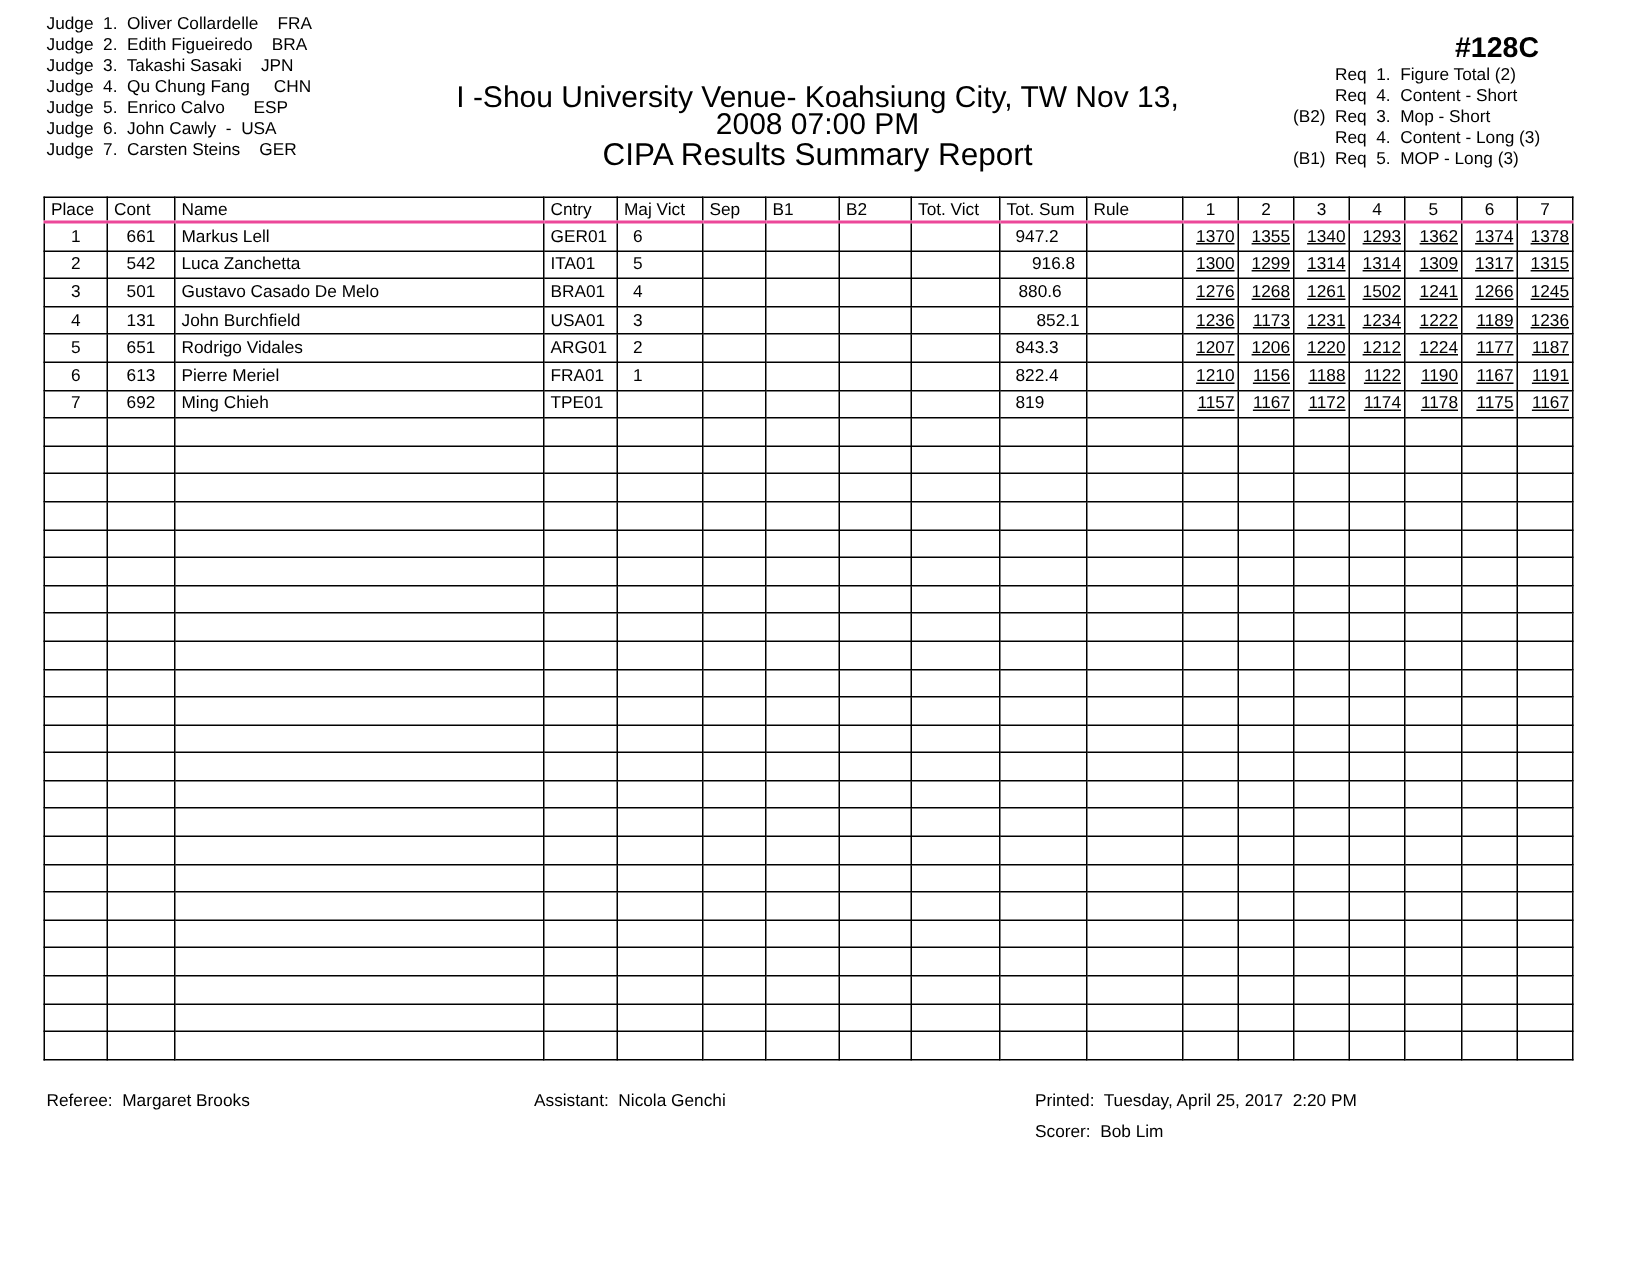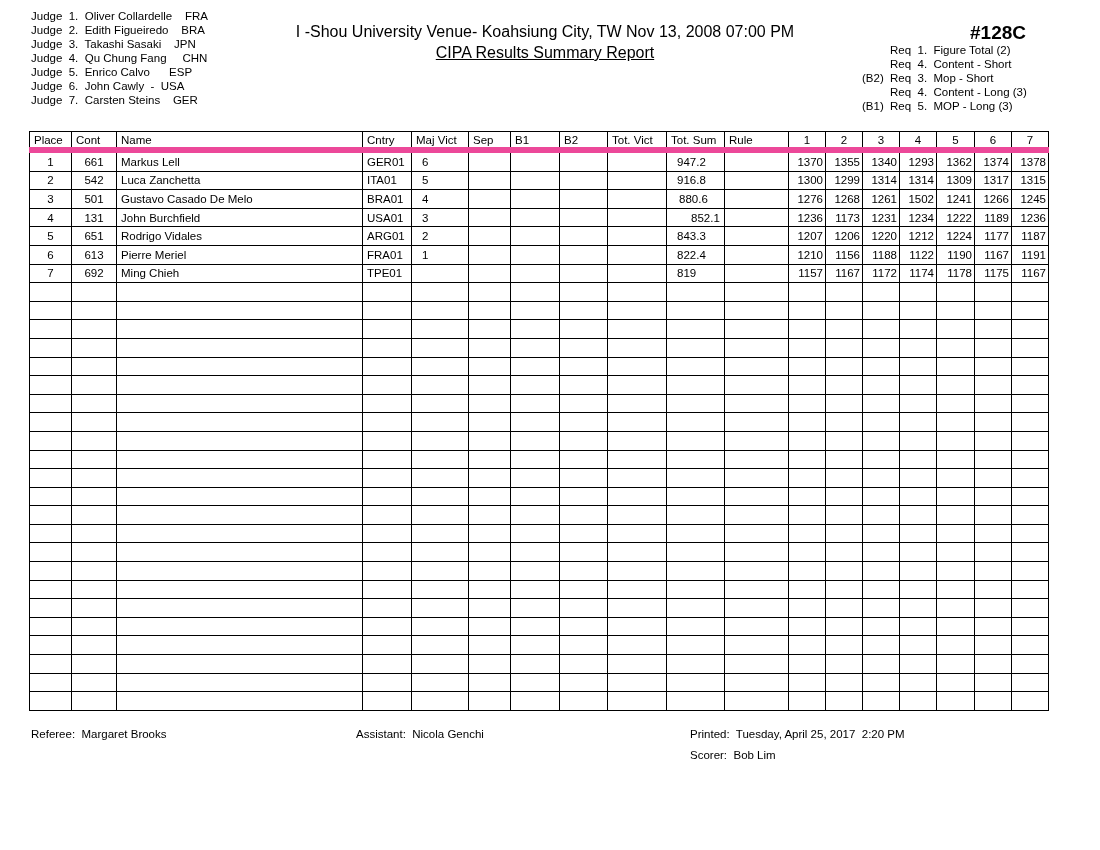--- a/index.html
+++ b/index.html
@@ -2,35 +2,35 @@
 <html><head>
 <meta charset="utf-8">
 <style>
   html, body { margin:0; padding:0; background:#ffffff; }
   body { width:1100px; height:850px; position:relative; overflow:hidden;
          font-family:"Liberation Sans", sans-serif; color:#000; }
   .judges { position:absolute; left:31px; top:9px; font-size:11.5px; line-height:14px; }
   .judges .row { white-space:pre; }
   .center { position:absolute; left:280px; width:530px; top:23px; text-align:center; }
   .center .t1 { font-size:18px; font-weight:bold; line-height:22px; letter-spacing:-0.2px; }
-  .center .t2 { font-size:16px; line-height:18px; }
+  .center .t2 { font-size:20px; line-height:18px;margin-top:33px; }
   .center .t3 { font-size:19.5px; font-weight:bold; line-height:26px; margin-top:1px; }
-  .center .t4 { font-size:16px; line-height:23px;text-decoration:underline; }
+  .center .t4 { font-size:21px; line-height:23px; }
   .eventno { position:absolute; right:74px; top:22px; font-size:19px; font-weight:bold; }
   .reqs { position:absolute; left:862px; top:43px; font-size:11.5px; line-height:14px; }
   .reqs .r { white-space:pre; }
   .reqs .pre { display:inline-block; width:28px; }
 
   table.grid { position:absolute; left:29px; top:131px; border-collapse:collapse;
                table-layout:fixed; font-size:11.5px; }
   table.grid td, table.grid th { border:1.4px solid #000; padding:0 4px; height:17.6px;
                overflow:hidden; white-space:nowrap; font-weight:normal; text-align:left; }
-  table.grid thead th { border-bottom:6px solid #ec4899; height:15px; }
+  table.grid thead th { border-bottom:2px solid #ec4899; height:15px; }
   table.grid .c { text-align:center; }
-  table.grid .r { text-align:right; padding-right:2px; }
+  table.grid .r { text-align:right; padding-right:2px;text-decoration:underline; }
   table.grid th.jn { text-align:center; }
   .footer { position:absolute; font-size:11.5px; white-space:pre; }
 </style>
 </head>
 <body>
 
 <div class="judges">
   <div class="row">Judge  1.  Oliver Collardelle    FRA</div>
   <div class="row">Judge  2.  Edith Figueiredo    BRA</div>
   <div class="row">Judge  3.  Takashi Sasaki    JPN</div>
@@ -122,21 +122,21 @@
       <tr>
         <td class="c">2</td>
         <td class="c">542</td>
         <td>Luca Zanchetta</td>
         <td>ITA01</td>
         <td style="padding-left: 10px;">5</td>
         <td></td>
         <td></td>
         <td></td>
         <td></td>
-        <td style="padding-left: 10px;">916.8</td>
+        <td style="padding-left: 21px;">916.8</td>
         <td></td>
         <td class="r">1300</td>
         <td class="r">1299</td>
         <td class="r">1314</td>
         <td class="r">1314</td>
         <td class="r">1309</td>
         <td class="r">1317</td>
         <td class="r">1315</td>
       </tr>
       <tr>

